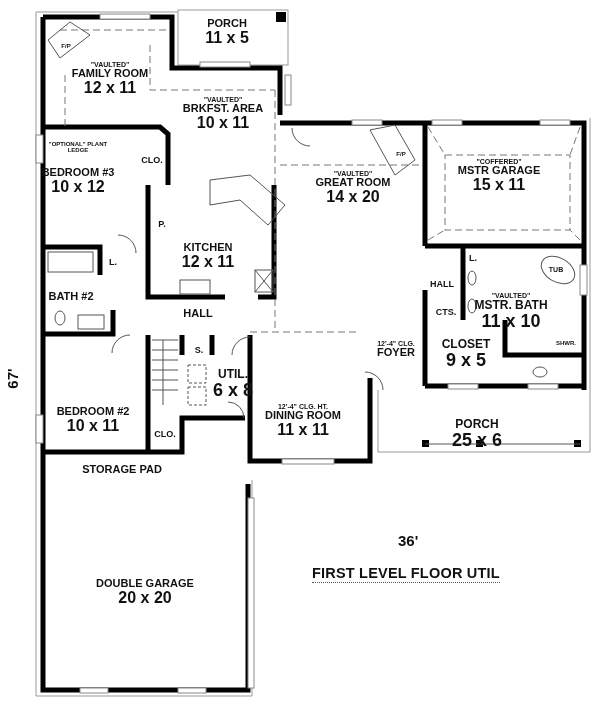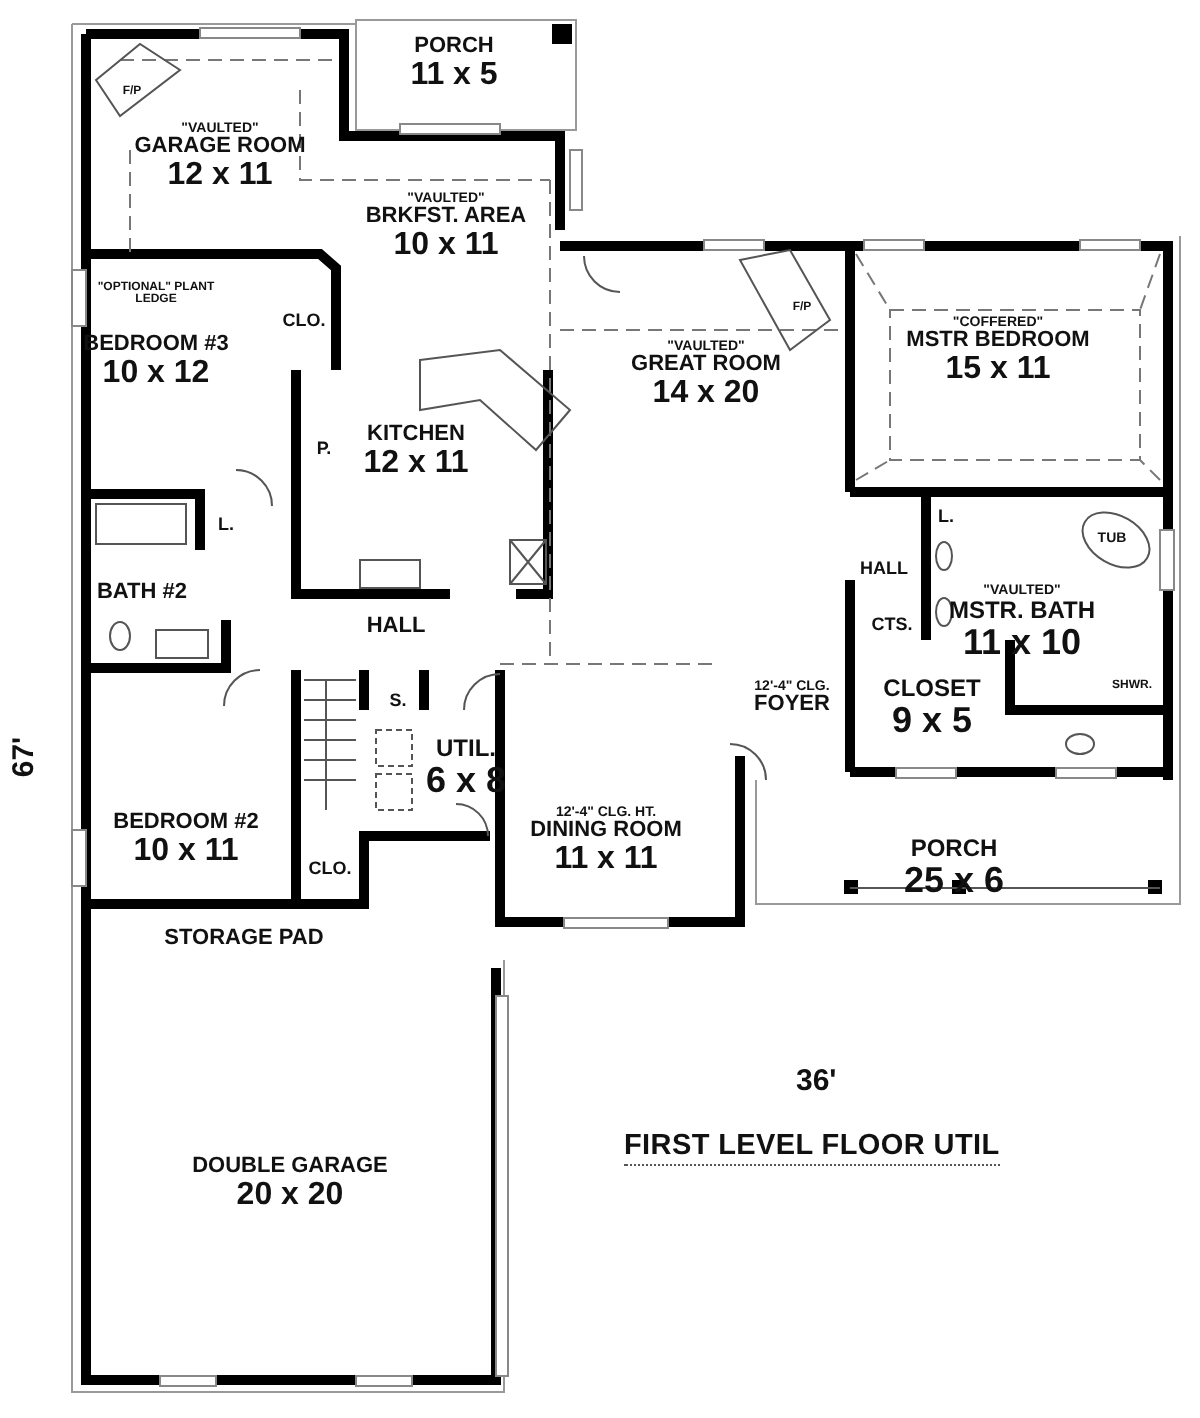--- a/index.html
+++ b/index.html
@@ -121,49 +121,49 @@
   </g>
 </svg>
 
 <div class="lbl" style="left:227px; top:18px;">
   <span class="name">PORCH</span>
   <span class="dim">11 x 5</span>
 </div>
 
 <div class="lbl" style="left:110px; top:61px;">
   <span class="note">"VAULTED"</span>
-  <span class="name">GARAGE ROOM</span>
+  <span class="name">FAMILY ROOM</span>
   <span class="dim">12 x 11</span>
 </div>
 
 <div class="lbl" style="left:223px; top:96px;">
   <span class="note">"VAULTED"</span>
   <span class="name">BRKFST. AREA</span>
   <span class="dim">10 x 11</span>
 </div>
 
 <div class="lbl" style="left:78px; top:167px;">
   <span class="name">BEDROOM #3</span>
   <span class="dim">10 x 12</span>
 </div>
 
-<div class="lbl" style="left:208px; top:212px;">
+<div class="lbl" style="left:208px; top:242px;">
   <span class="name">KITCHEN</span>
   <span class="dim">12 x 11</span>
 </div>
 
 <div class="lbl" style="left:353px; top:170px;">
   <span class="note">"VAULTED"</span>
   <span class="name">GREAT ROOM</span>
   <span class="dim">14 x 20</span>
 </div>
 
 <div class="lbl" style="left:499px; top:158px;">
   <span class="note">"COFFERED"</span>
-  <span class="name">MSTR BEDROOM</span>
+  <span class="name">MSTR GARAGE</span>
   <span class="dim">15 x 11</span>
 </div>
 
 <div class="lbl small" style="left:511px; top:292px;">
   <span class="note">"VAULTED"</span>
   <span class="name">MSTR. BATH</span>
   <span class="dim">11 x 10</span>
 </div>
 
 <div class="lbl small" style="left:466px; top:338px;">

